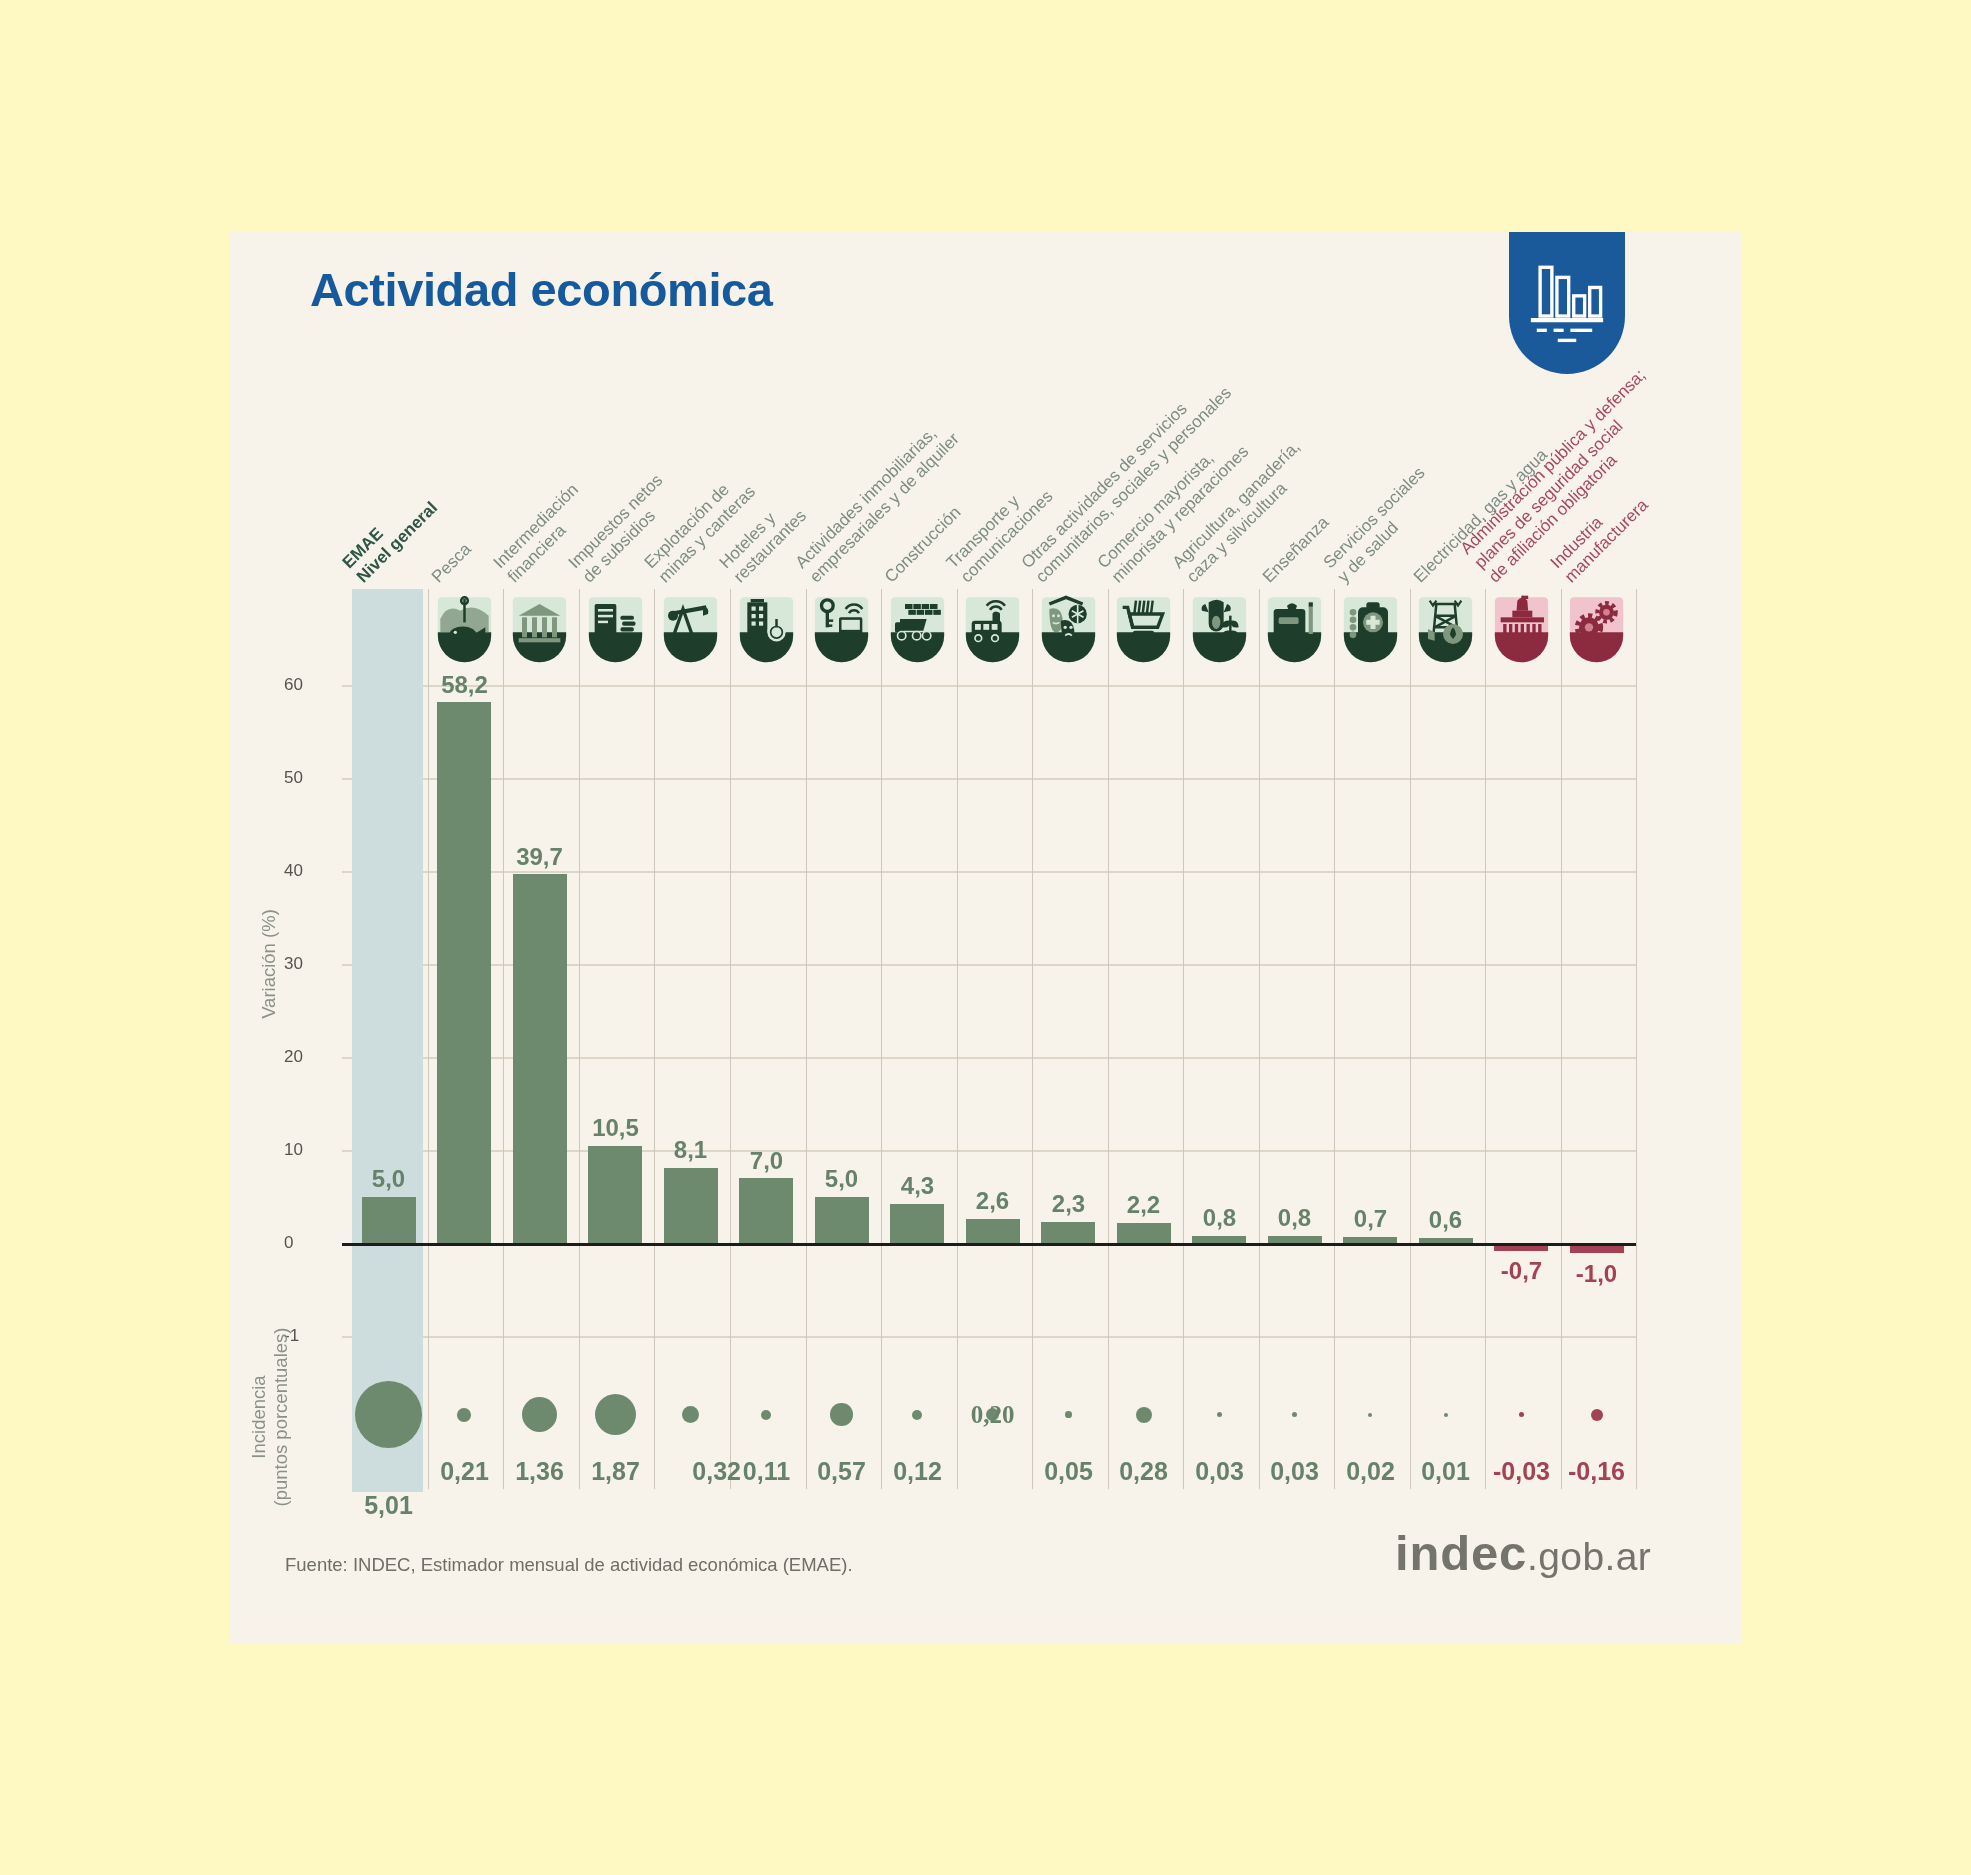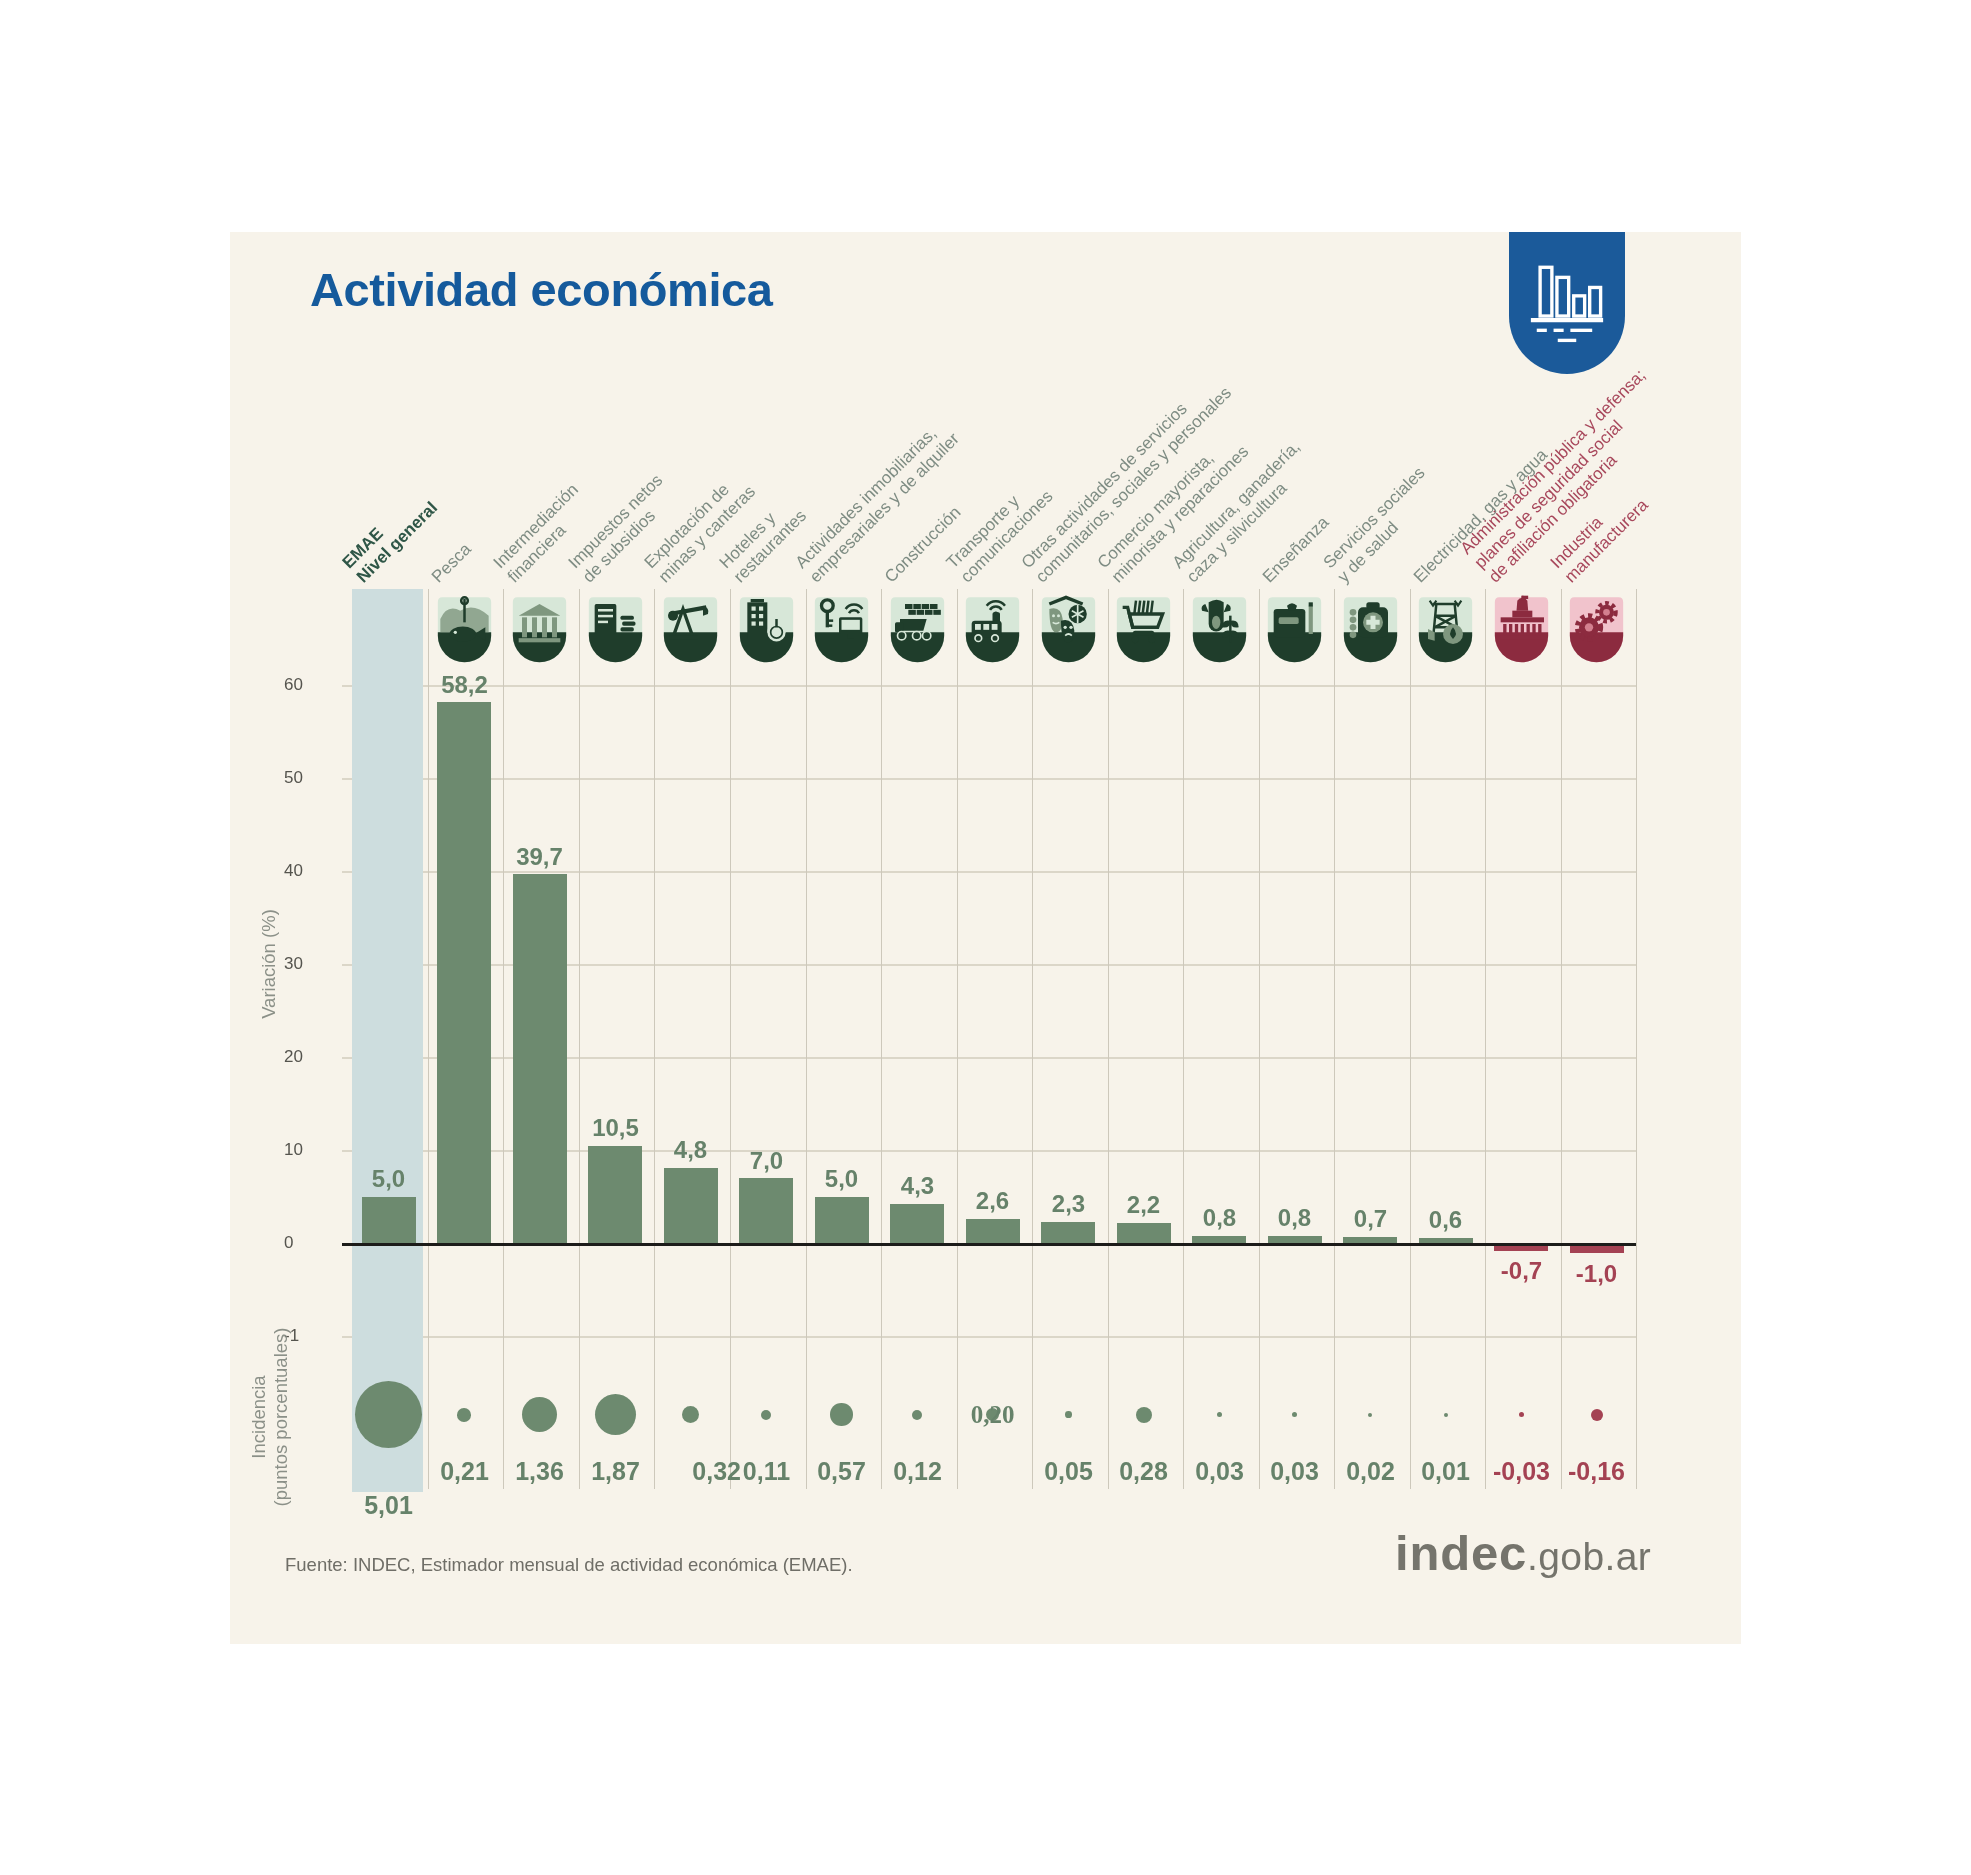--- a/index.html
+++ b/index.html
@@ -1,16 +1,16 @@
 <!DOCTYPE html>
 <html style="font-size:13.4px"><head>
 <meta charset="utf-8">
 <style>
   html,body{margin:0;padding:0;background:#f3eee2;}
-  #canvas{position:relative;width:1972px;height:1875px;background:#ffffff;overflow:hidden;
+  #canvas{position:relative;width:1972px;height:1875px;background:#fef9c3;overflow:hidden;
           font-family:"Liberation Sans","DejaVu Sans",sans-serif;}
   .card{position:absolute;left:230px;top:232px;width:1511px;height:1412px;background:#f7f3ea;}
   .page-title{position:absolute;left:310px;top:262px;font-size:47px;font-weight:bold;color:#155a9c;letter-spacing:-0.4px;}
   .subtitle{position:absolute;left:312px;top:327px;font-size:19px;line-height:25px;color:#8d8c85;}
   .indec-shield{position:absolute;left:1509px;top:232px;width:116px;height:142px;background:#1b5a9a;
                 border-radius:0 0 58px 58px;}
   .footer-source{position:absolute;left:285px;top:1554px;font-size:18.5px;color:#6f6e67;}
   .site-logo{position:absolute;left:1395px;top:1525px;display:flex;align-items:baseline;color:#75746c;}
   .site-logo .brand{font-size:49px;font-weight:bold;letter-spacing:0.8px;}
   .site-logo .suffix{font-size:39px;font-weight:400;letter-spacing:0.4px;}
@@ -172,21 +172,21 @@
       <div class="icon-shield" style="left: 661px; top: 594px; width: 59px; height: 70px;"><svg width="59" height="70" viewBox="0 0 70 84">
     <path d="M3 10 Q3 3 10 4 H60 Q67 3 67 10 V50 A32 32 0 0 1 3 50 Z" fill="#d7e7d8"></path>
     <path d="M3 46 H67 V50 A32 32 0 0 1 3 50 Z" fill="#1f3d2b"></path>
     <path d="M14 52 L26 18 L38 52" fill="none" stroke="#1f3d2b" stroke-width="4"></path>
     <line x1="10" y1="24" x2="54" y2="16" stroke="#1f3d2b" stroke-width="5"></line>
     <path d="M50 14 q8 2 6 10 l-6 2 Z" fill="#1f3d2b"></path>
           <circle cx="14" cy="26" r="6" fill="#1f3d2b"></circle>
     <rect x="10" y="50" width="34" height="5" fill="#1f3d2b"></rect>
         </svg></div>
       <div class="bar" style="left: 664px; width: 54px; height: 75px; background: rgb(109, 138, 111); top: 1168px;"></div>
-      <div class="bar-value" style="left: 640px; width: 101px; color: rgb(102, 130, 106); top: 1136px;">4,8</div>
+      <div class="bar-value" style="left: 640px; width: 101px; color: rgb(102, 130, 106); top: 1136px;">8,1</div>
       <div class="inc-circle" style="left: 682px; top: 1406px; width: 17px; height: 17px; background: rgb(109, 138, 111);"></div>
       <div class="inc-value" style="left: 640px; top: 1457px; width: 101px; color: rgb(102, 130, 106); text-align: right;">0,32</div>
       <div class="sector-label" style="left: 744px; top: 587px; width: 0px; height: 0px;">
         <div class="rot" style="color: rgb(126, 140, 131);">
           <div>Hoteles y</div>
           <div>restaurantes</div>
         </div>
       </div>
       <div class="icon-shield" style="left: 737px; top: 594px; width: 59px; height: 70px;"><svg width="59" height="70" viewBox="0 0 70 84">
     <path d="M3 10 Q3 3 10 4 H60 Q67 3 67 10 V50 A32 32 0 0 1 3 50 Z" fill="#d7e7d8"></path>

